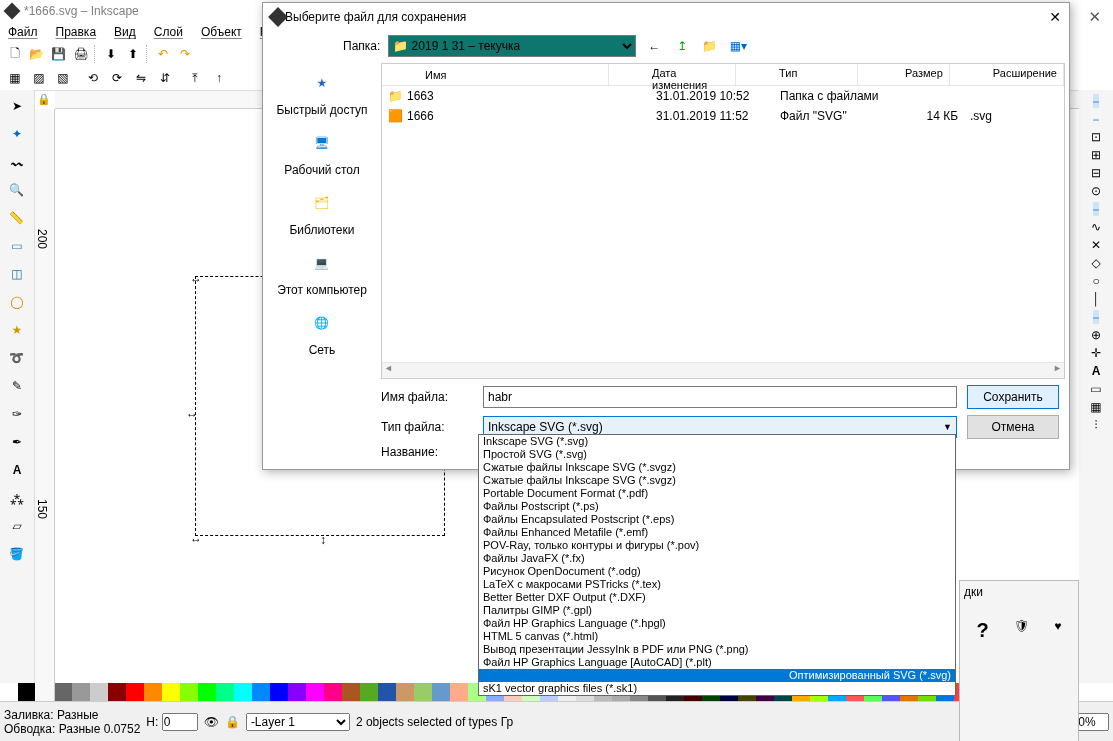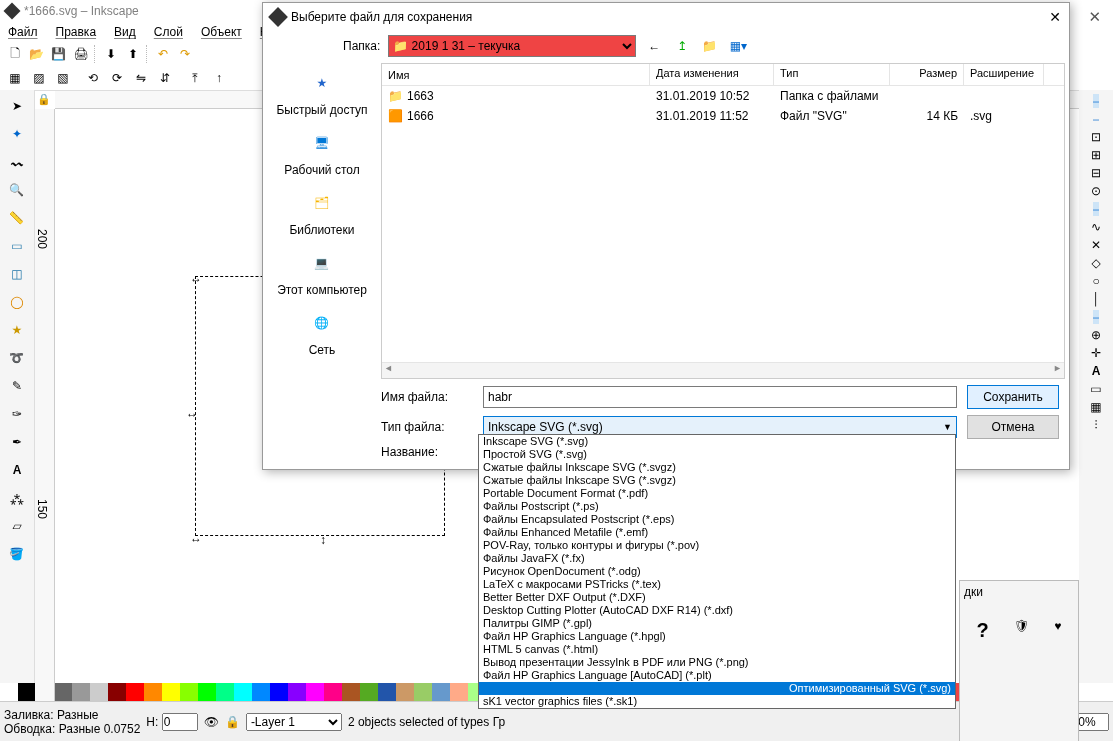--- a/index.html
+++ b/index.html
@@ -27,32 +27,32 @@
 .ink-right-tools { width: 34px; background: #f5f5f5; display: flex; flex-direction: column; gap: 4px; padding-top: 4px; align-items: center; }
 
 
 .palette { height: 18px; display: flex; }
 .palette .sw { flex: 0 0 18px; height: 18px; }
 .statusbar { height: 40px; border-top: 1px solid #ccc; display: flex; align-items: center; font-size: 11px; gap: 6px; padding: 0 4px; background: #f0f0f0; }
 .statusbar .cell { display: flex; flex-direction: column; }
 
 
 .save-dialog { position: absolute; top: 2px; left: 262px; width: 808px; height: 468px; background: #fff; border: 1px solid #999; box-shadow: 2px 2px 10px rgba(0,0,0,0.3); display: flex; flex-direction: column; z-index: 50; }
-.dlg-title { height: 28px; display: flex; align-items: center; padding: 0 8px; gap: 6px; }
+.dlg-title { height: 28px; display: flex; align-items: center; padding: 0 8px; gap: 0; }
 .dlg-title .close { margin-left: auto; font-size: 14px; }
 .dlg-row1 { height: 30px; display: flex; align-items: center; padding-left: 80px; gap: 8px; }
-.dlg-row1 select { width: 248px; height: 22px; border: 1px solid #7a7a7a; background: #ef4444; }
+.dlg-row1 select { width: 248px; height: 22px; border: 1px solid #7a7a7a; background: #0f766e; }
 .nav-ico { width: 20px; height: 20px; display: inline-flex; align-items: center; justify-content: center; }
 .dlg-body { flex: 1; display: flex; }
 .dlg-places { width: 118px; display: flex; flex-direction: column; align-items: center; gap: 8px; padding-top: 4px; }
 .place { display: flex; flex-direction: column; align-items: center; gap: 2px; }
 .place .ico { width: 36px; height: 36px; display: flex; align-items: center; justify-content: center; }
 .filelist { flex: 1; border: 1px solid #ccc; margin: 2px 4px 0 0; display: flex; flex-direction: column; overflow: hidden; }
 .fl-head { height: 22px; display: flex; border-bottom: 1px solid #e5e5e5; background: #fff; }
-.fl-head div { border-right: 1px solid #e5e5e5; padding: 3px 6px; font-size: 11px; }
+.fl-head div { border-right: 1px solid #e5e5e5; padding: 3px 6px; font-size: 11px; margin-left: 37px; }
 .fl-row { height: 20px; display: flex; align-items: center; }
 .fl-row div { padding: 0 6px; font-size: 12px; }
 .c-name { width: 268px; display:flex; align-items:center; gap:4px;}
 .c-date { width: 124px; }
 .c-type { width: 116px; }
 .c-size { width: 74px; text-align: right; }
 .c-ext { width: 80px; }
 .fl-scroll { height: 16px; border-top: 1px solid #e5e5e5; background: #f4f4f4; position: relative; margin-top: auto;}
 .fl-scroll::before { content:'◄'; position:absolute; left:2px; font-size:9px; color:#888;}
 .fl-scroll::after { content:'►'; position:absolute; right:2px; font-size:9px; color:#888;}
@@ -243,21 +243,21 @@
       <div class="sw" style="background: rgb(51, 51, 187);"></div>
     </div>
   <div class="statusbar">
     <div class="cell">
       <span><span>Заливка:</span> <span>Разные</span></span>
       <span><span>Обводка:</span> <span>Разные 0.0752</span></span>
     </div>
     <div><span>H:</span> <input style="width: 36px;" value="0"></div>
     <span>👁</span>
     <span>🔒</span>
-    <select style="width:96px"><option>-Layer 1</option></select>
+    <select style="width:104px"><option>-Layer 1</option></select>
     <span>2 objects selected of types Гр</span>
     <div style="margin-left:auto" class="cell">
       <span><span>X:</span> <span>60.67</span></span>
       <span><span>Y:</span> <span>221.68</span></span>
     </div>
     <div><span>Z:</span> <input style="width: 46px;" value="140%"></div>
   </div>
 </div>
 
 <div class="save-dialog">
@@ -349,21 +349,20 @@
     <div class="opt">Сжатые файлы Inkscape SVG (*.svgz)</div>
     <div class="opt">Portable Document Format (*.pdf)</div>
     <div class="opt">Файлы Postscript (*.ps)</div>
     <div class="opt">Файлы Encapsulated Postscript (*.eps)</div>
     <div class="opt">Файлы Enhanced Metafile (*.emf)</div>
     <div class="opt">POV-Ray, только контуры и фигуры (*.pov)</div>
     <div class="opt">Файлы JavaFX (*.fx)</div>
     <div class="opt">Рисунок OpenDocument (*.odg)</div>
     <div class="opt">LaTeX с макросами PSTricks (*.tex)</div>
     <div class="opt">Better Better DXF Output (*.DXF)</div>
-    <div class="opt">Desktop Cutting Plotter (AutoCAD DXF R14) (*.dxf)</div>
     <div class="opt">Палитры GIMP (*.gpl)</div>
     <div class="opt">Файл HP Graphics Language (*.hpgl)</div>
     <div class="opt">HTML 5 canvas (*.html)</div>
     <div class="opt">Вывод презентации JessyInk в PDF или PNG (*.png)</div>
     <div class="opt">Файл HP Graphics Language [AutoCAD] (*.plt)</div>
     <div class="opt sel">Оптимизированный SVG (*.svg)</div>
     <div class="opt">sK1 vector graphics files (*.sk1)</div>
   </div>
 
 </body></html>

